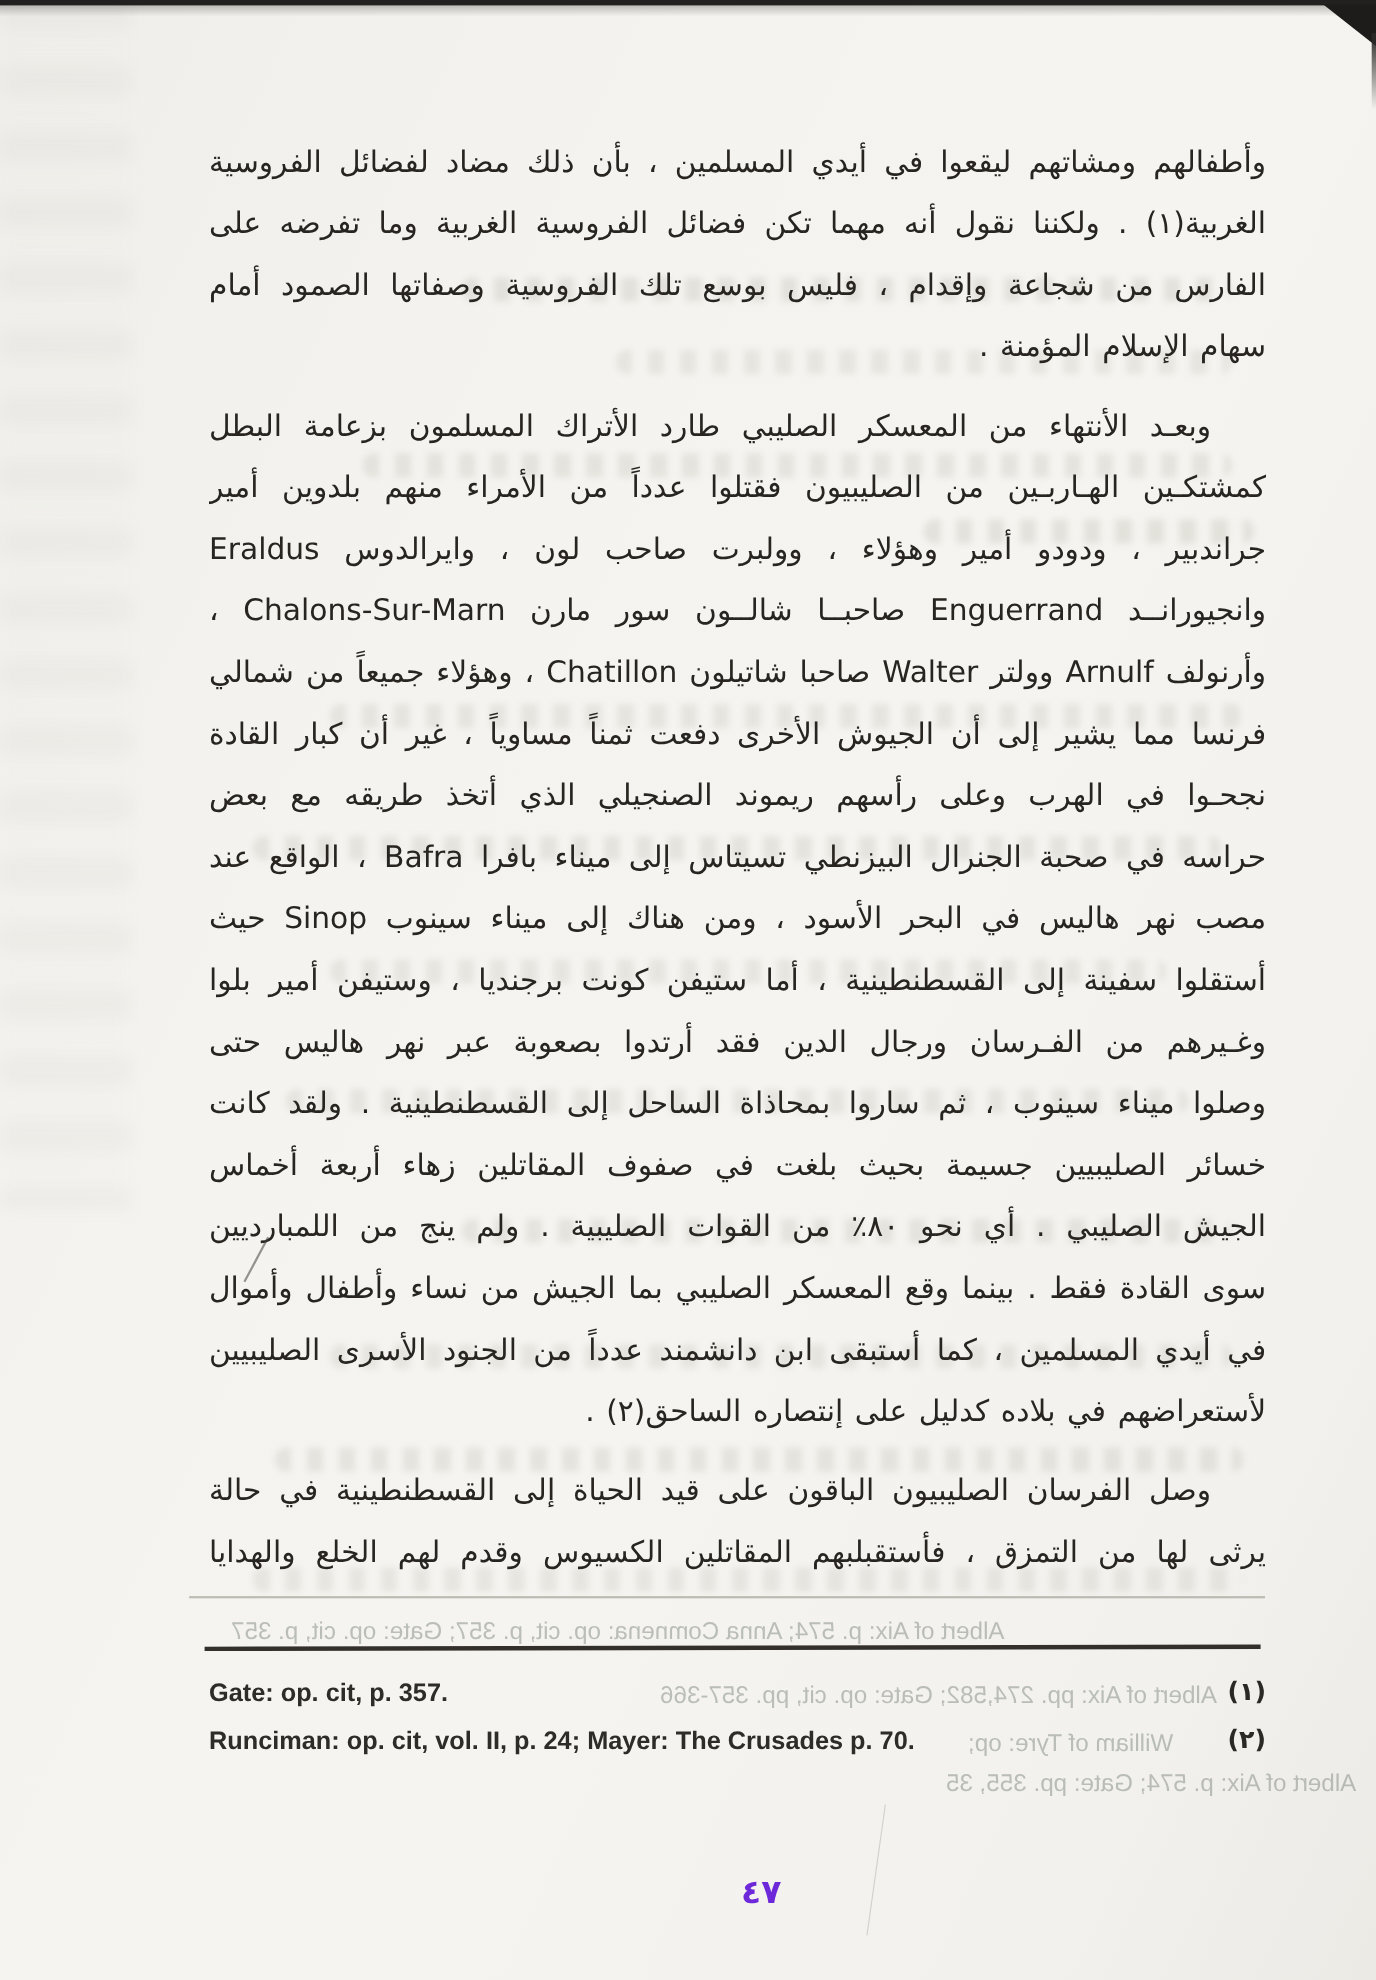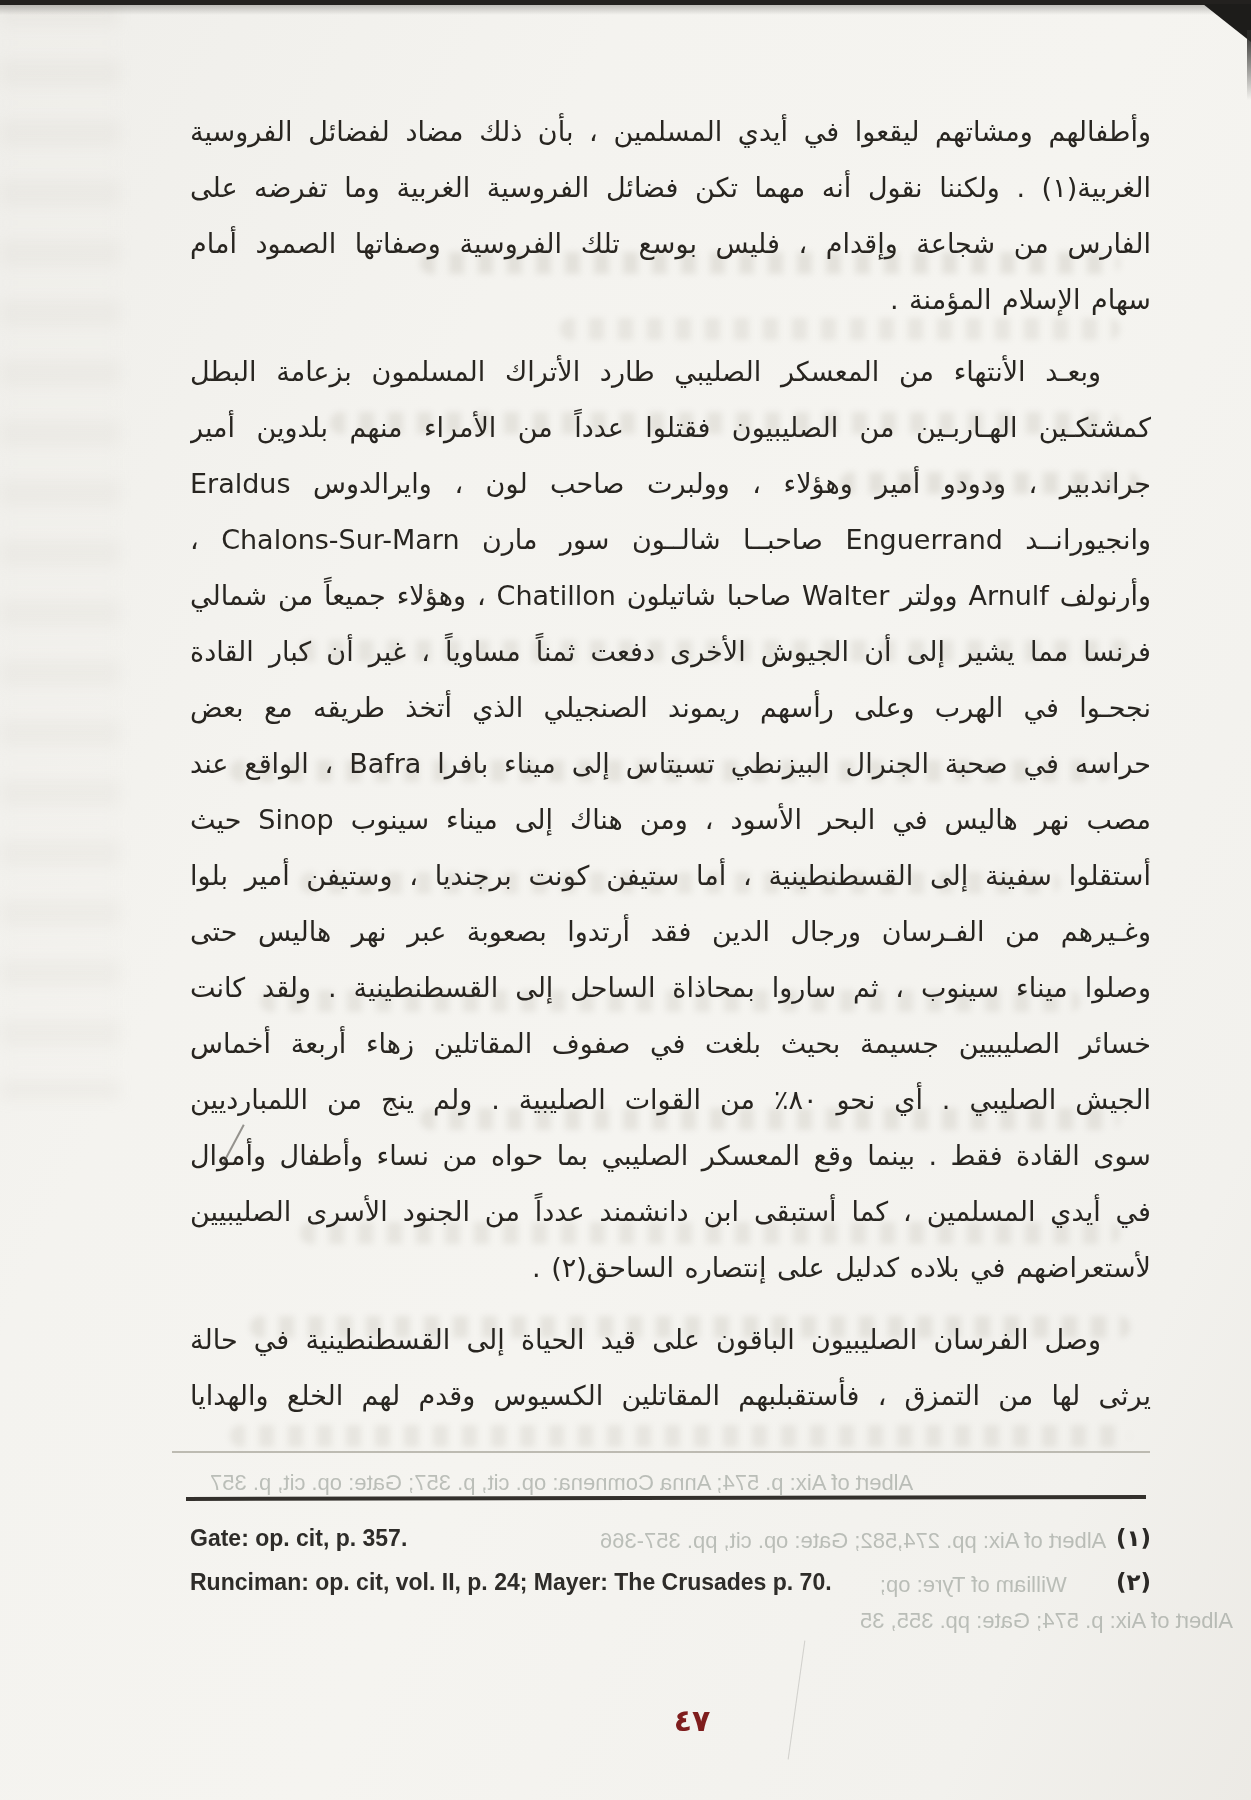--- a/index.html
+++ b/index.html
@@ -18,21 +18,21 @@
     background:linear-gradient(180deg,rgba(90,88,84,.35),rgba(90,88,84,0));}
   .corner-fold{position:absolute;top:4px;right:0;width:0;height:0;
     border-top:38px solid #1d1c1a;border-left:48px solid transparent;}
   .right-edge-sliver{position:absolute;top:30px;right:0;width:4px;height:70px;
     background:linear-gradient(180deg,#2a2927,rgba(42,41,39,0));}
   .left-band{position:absolute;top:0;left:0;width:120px;height:1100px;opacity:.55;
     background:repeating-linear-gradient(180deg,rgba(208,204,196,.30) 0 26px,rgba(235,233,227,.12) 26px 60px);
     filter:blur(7px);}
   
   .textblock{
-    position:absolute;top:104px;right:100px;left:190px;
+    position:absolute;top:120px;right:100px;left:190px;
     direction:rtl;color:#282520;font-size:27px;
   }
   .para{margin:0;}
   .para + .para{margin-top:16px;}
   .line{
     height:56px;line-height:56px;white-space:nowrap;overflow:hidden;
     text-align:justify;text-align-last:justify;word-spacing:2px;
   }
   .line.short{text-align-last:right;}
   .line.indent{padding-right:50px;}
@@ -52,21 +52,21 @@
     background:#33302c;transform:rotate(-.12deg);}
   
   .footnotes{position:absolute;top:1518px;left:190px;right:100px;
     font-family:"Liberation Sans",sans-serif;font-size:23px;color:#2e2c29;}
   .fn{position:relative;direction:ltr;text-align:left;margin-bottom:4px;font-weight:bold;}
   .fn .fn-line{line-height:40px;white-space:nowrap;}
   .fn .fn-marker{position:absolute;top:0;right:0;direction:rtl;
     font-family:"DejaVu Sans",sans-serif;font-size:23px;line-height:40px;color:#2b2926;}
   
   .page-number{position:absolute;top:1703px;left:692px;transform:translateX(-50%);
-    font-size:30px;font-weight:bold;color:#7f1d1d;direction:rtl;}
+    font-size:30px;font-weight:bold;color:#6d28d9;direction:rtl;}
   
   .scratch{position:absolute;background:rgba(70,66,60,.55);}
   .scratch.s1{left:232px;top:1122px;width:2px;height:46px;transform:rotate(28deg);}
   .scratch.s2{left:796px;top:1640px;width:1px;height:120px;transform:rotate(8deg);opacity:.35;}
 </style>
 </head>
 <body>
 
 <div class="scan-page"></div>
 <div class="left-band"></div>
@@ -103,21 +103,21 @@
     <div class="line">وأرنولف Arnulf وولتر Walter صاحبا شاتيلون Chatillon ، وهؤلاء جميعاً من شمالي</div>
     <div class="line">فرنسا مما يشير إلى أن الجيوش الأخرى دفعت ثمناً مساوياً ، غير أن كبار القادة</div>
     <div class="line">نجحـوا في الهرب وعلى رأسهم ريموند الصنجيلي الذي أتخذ طريقه مع بعض</div>
     <div class="line">حراسه في صحبة الجنرال البيزنطي تسيتاس إلى ميناء بافرا Bafra ، الواقع عند</div>
     <div class="line">مصب نهر هاليس في البحر الأسود ، ومن هناك إلى ميناء سينوب Sinop حيث</div>
     <div class="line">أستقلوا سفينة إلى القسطنطينية ، أما ستيفن كونت برجنديا ، وستيفن أمير بلوا</div>
     <div class="line">وغـيرهم من الفـرسان ورجال الدين فقد أرتدوا بصعوبة عبر نهر هاليس حتى</div>
     <div class="line">وصلوا ميناء سينوب ، ثم ساروا بمحاذاة الساحل إلى القسطنطينية . ولقد كانت</div>
     <div class="line">خسائر الصليبيين جسيمة بحيث بلغت في صفوف المقاتلين زهاء أربعة أخماس</div>
     <div class="line">الجيش الصليبي . أي نحو ٨٠٪ من القوات الصليبية . ولم ينج من اللمبارديين</div>
-    <div class="line">سوى القادة فقط . بينما وقع المعسكر الصليبي بما حواه من نساء وأطفال وأموال</div>
+    <div class="line">سوى القادة فقط . بينما وقع المعسكر الصليبي بما الجيش من نساء وأطفال وأموال</div>
     <div class="line">في أيدي المسلمين ، كما أستبقى ابن دانشمند عدداً من الجنود الأسرى الصليبيين</div>
     <div class="line short">لأستعراضهم في بلاده كدليل على إنتصاره الساحق(٢) .</div>
   </div>
   <div class="para">
     <div class="line indent">وصل الفرسان الصليبيون الباقون على قيد الحياة إلى القسطنطينية في حالة</div>
     <div class="line">يرثى لها من التمزق ، فأستقبلبهم المقاتلين الكسيوس وقدم لهم الخلع والهدايا</div>
   </div>
 </div>
 
 <div class="bleed-text" style="top:1470px;left:210px;">Albert of Aix: p. 574; Anna Comnena: op. cit, p. 357; Gate: op. cit, p. 357</div>

